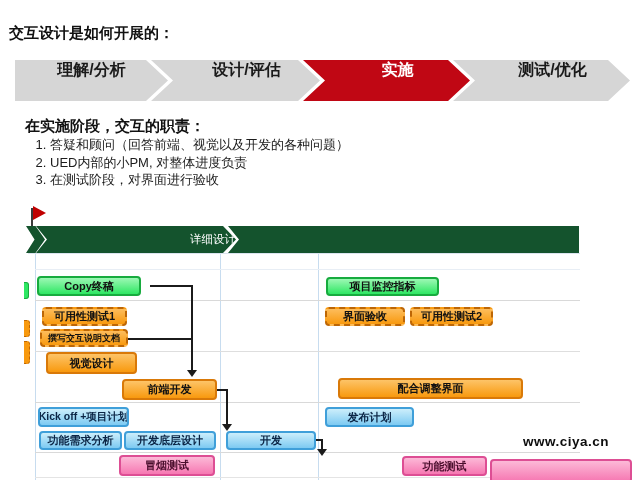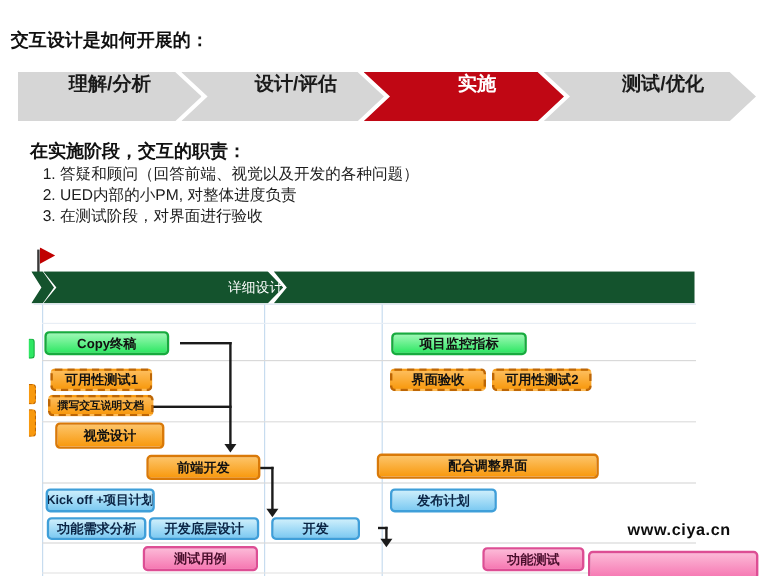--- a/index.html
+++ b/index.html
@@ -120,29 +120,29 @@
     <div class="task t-green" style="left:37px;top:276px;width:104px;height:20px;">Copy终稿</div>
     <div class="task t-green" style="left:326px;top:277px;width:113px;height:19px;">项目监控指标</div>
 
     <div class="task t-orange-d" style="left:42px;top:307px;width:85px;height:19px;">可用性测试1</div>
     <div class="task t-orange-d" style="left:325px;top:307px;width:80px;height:19px;font-family:Liberation Mono, monospace;">界面验收</div>
     <div class="task t-orange-d" style="left:410px;top:307px;width:83px;height:19px;">可用性测试2</div>
     <div class="task t-orange-d" style="left:40px;top:329px;width:88px;height:18px;font-size:9px;">撰写交互说明文档</div>
 
     <div class="task t-orange" style="left:46px;top:352px;width:91px;height:22px;">视觉设计</div>
     <div class="task t-orange" style="left:122px;top:379px;width:95px;height:21px;">前端开发</div>
-    <div class="task t-orange" style="left:314px;top:378px;width:185px;height:21px;">配合调整界面</div>
+    <div class="task t-orange" style="left:338px;top:378px;width:185px;height:21px;">配合调整界面</div>
 
     <div class="task t-blue" style="left:38px;top:407px;width:91px;height:20px;font-size:10.5px;">Kick off +项目计划</div>
     <div class="task t-blue" style="left:325px;top:407px;width:89px;height:20px;">发布计划</div>
     <div class="task t-blue" style="left:39px;top:431px;width:83px;height:19px;">功能需求分析</div>
     <div class="task t-blue" style="left:124px;top:431px;width:92px;height:19px;">开发底层设计</div>
-    <div class="task t-blue" style="left:226px;top:431px;width:74px;height:19px;">开发</div>
+    <div class="task t-blue" style="left:226px;top:431px;width:90px;height:19px;">开发</div>
 
-    <div class="task t-pink" style="left:119px;top:455px;width:96px;height:21px;">测试用例</div>
+    <div class="task t-pink" style="left:119px;top:455px;width:96px;height:21px;">冒烟测试</div>
     <div class="task t-pink" style="left:318px;top:482px;width:84px;height:20px;">冒烟测试</div>
     <div class="task t-pink" style="left:402px;top:456px;width:85px;height:20px;">功能测试</div>
     <div class="task t-pink" style="left:490px;top:459px;width:142px;height:24px;"></div>
   </div>
 
   <div class="watermark">
     <div class="wm-url">www.ciya.cn</div>
   </div>
 
 </div>

